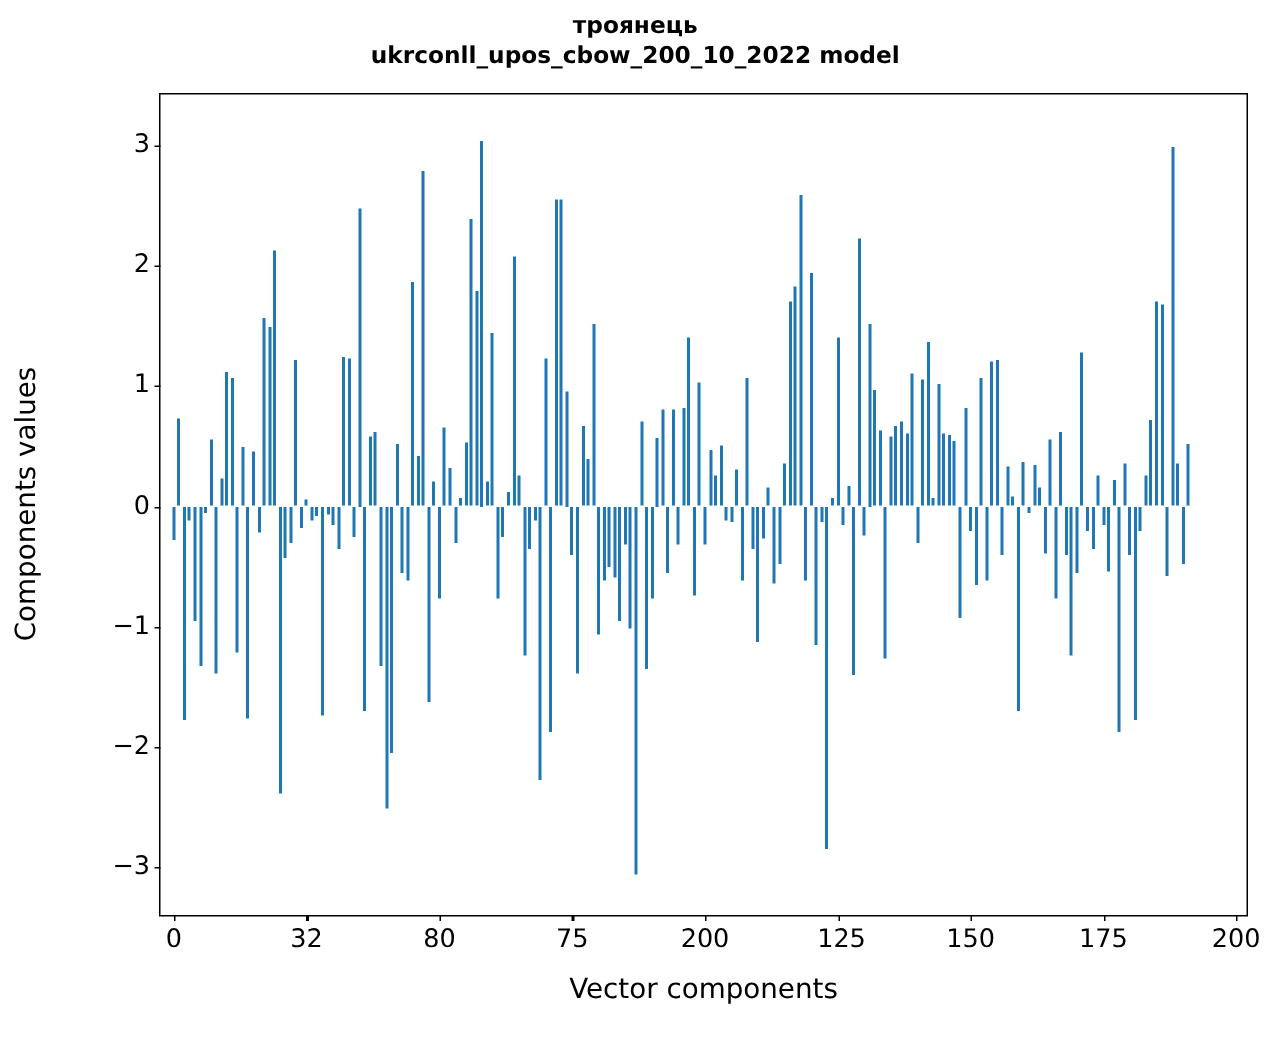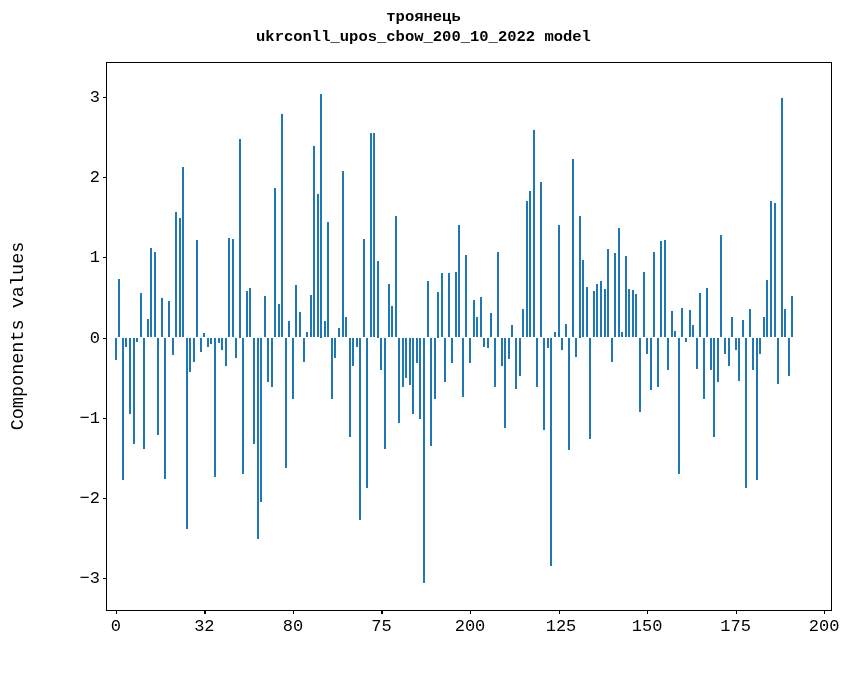--- a/index.html
+++ b/index.html
@@ -11,21 +11,20 @@
     width: 847px;
     height: 696px;
     font-family: "DejaVu Sans", sans-serif;
     overflow: hidden;
   }
   #figure {
     position: relative;
     width: 847px;
     height: 696px;
     background: #ffffff;
-    font-family: Liberation Mono, monospace;
   }
   
   #title-block {
     position: absolute;
     left: 0;
     top: 8px;
     width: 847px;
     text-align: center;
     font-weight: bold;
     font-size: 15.5px;
@@ -121,20 +120,21 @@
 <body>
 
 <div id="figure">
 
   <div id="title-block">
     <span id="title-line1">троянець</span>
     <span id="title-line2">ukrconll_upos_cbow_200_10_2022 model</span>
   </div>
 
   <div id="ylabel">Components values</div>
+  <div id="xlabel">Vector components</div>
 
   <div id="axes">
     <div id="plot-area">
         <div class="bar" style="left: 7.85366px; top: 274.5px; width: 2px; height: 22.4737px; background: rgb(31, 119, 180);"></div>
         <div class="bar" style="left: 11.3951px; top: 215.908px; width: 2px; height: 58.5921px; background: rgb(31, 119, 180);"></div>
         <div class="bar" style="left: 14.9366px; top: 274.5px; width: 2px; height: 142.066px; background: rgb(31, 119, 180);"></div>
         <div class="bar" style="left: 18.478px; top: 274.5px; width: 2px; height: 9.63158px; background: rgb(31, 119, 180);"></div>
         <div class="bar" style="left: 22.0195px; top: 274.5px; width: 2px; height: 76.25px; background: rgb(31, 119, 180);"></div>
         <div class="bar" style="left: 25.561px; top: 274.5px; width: 2px; height: 106.75px; background: rgb(31, 119, 180);"></div>
         <div class="bar" style="left: 29.1024px; top: 274.5px; width: 2px; height: 4.81579px; background: rgb(31, 119, 180);"></div>

